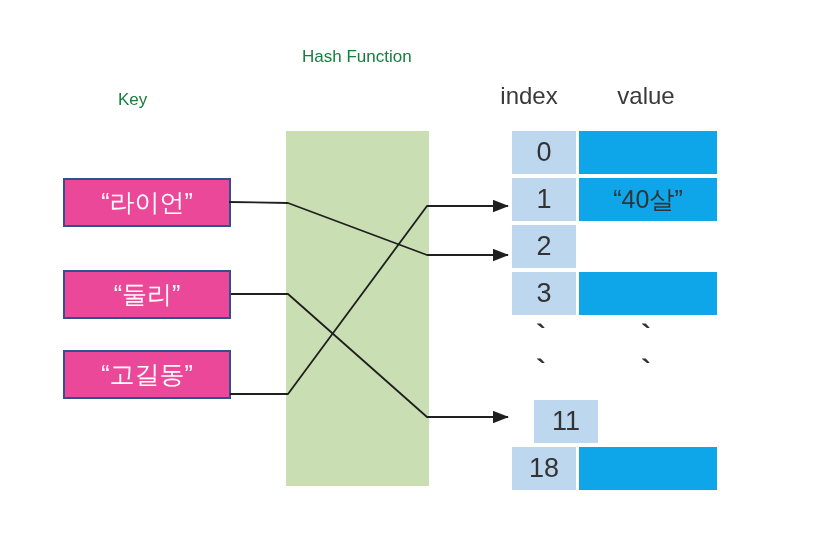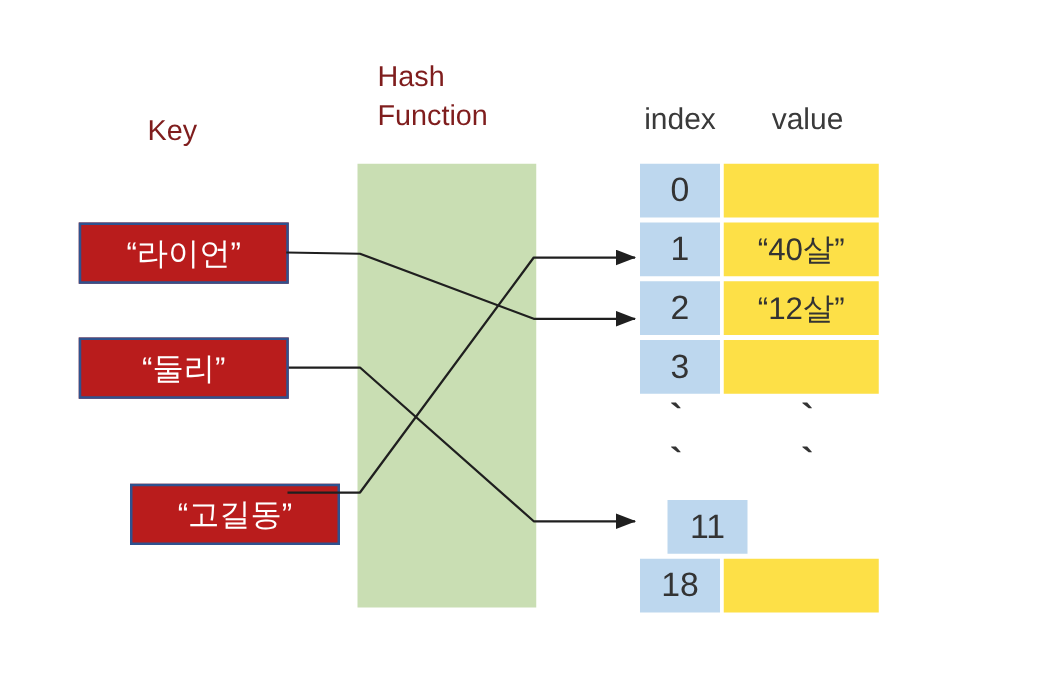--- a/index.html
+++ b/index.html
@@ -6,66 +6,66 @@
   .canvas {
     position: relative;
     width: 830px;
     height: 558px;
     background: #ffffff;
     font-family: "Liberation Sans", "DejaVu Sans", sans-serif;
     overflow: hidden;
   }
   .label {
     position: absolute;
-    color: #7f1d1d;
-    font-size: 23px;
+    color: #15803d;
+    font-size: 17px;
     white-space: pre-line;
     line-height: 1.35;
   }
   .hash-box {
     position: absolute;
     left: 286px; top: 131px;
     width: 143px; height: 355px;
     background: #C9DEB3;
   }
   .key-box {
     position: absolute;
     left: 63px;
     width: 164px; height: 45px;
-    background: #b91c1c;
+    background: #ec4899;
     border: 2px solid #2F528F;
     color: #ffffff;
     font-size: 25px;
     display: flex;
     align-items: center;
     justify-content: center;
   }
   .key-box.k0 { top: 178px; }
   .key-box.k1 { top: 270px; text-align: center; }
-  .key-box.k2 { top: 387px; margin-left: 41px; }
+  .key-box.k2 { top: 350px; }
   .col-header {
     position: absolute;
     top: 82px;
     font-size: 24px;
     color: #3a3a3a;
     text-align: center;
     width: 100px;
   }
-  .col-header.index { left: 494px; }
+  .col-header.index { left: 479px; }
   .col-header.value { left: 596px; }
   .cell {
     position: absolute;
     height: 43px;
     display: flex;
     align-items: center;
     justify-content: center;
     color: #333333;
   }
   .cell.idx { left: 512px; width: 64px; background: #BDD7EE; font-size: 27px; }
-  .cell.val { left: 579px; width: 124px; background: #fde047; font-size: 25px; }
+  .cell.val { left: 579px; width: 138px; background: #0ea5e9; font-size: 25px; }
   .r0 { top: 131px; } .r1 { top: 178px; } .r2 { top: 225px; }
   .r3 { top: 272px; } .r4 { top: 400px; margin-left: 22px; } .r5 { top: 447px; }
   .dots {
     position: absolute;
     font-size: 30px;
     font-weight: bold;
     color: #333333;
     line-height: 1;
   }
   .wires {
@@ -97,21 +97,20 @@
     <span>“고길동”</span>
   </div>
 
   <div class="cell idx r0">0</div>
   <div class="cell val r0"></div>
 
   <div class="cell idx r1">1</div>
   <div class="cell val r1">“40살”</div>
 
   <div class="cell idx r2">2</div>
-  <div class="cell val r2">“12살”</div>
 
   <div class="cell idx r3">3</div>
   <div class="cell val r3"></div>
 
   <span class="dots" style="left:536px; top:320px;">`</span>
   <span class="dots" style="left:536px; top:355px;">`</span>
   <span class="dots" style="left:641px; top:320px;">`</span>
   <span class="dots" style="left:641px; top:355px;">`</span>
 
   <div class="cell idx r4">11</div>

